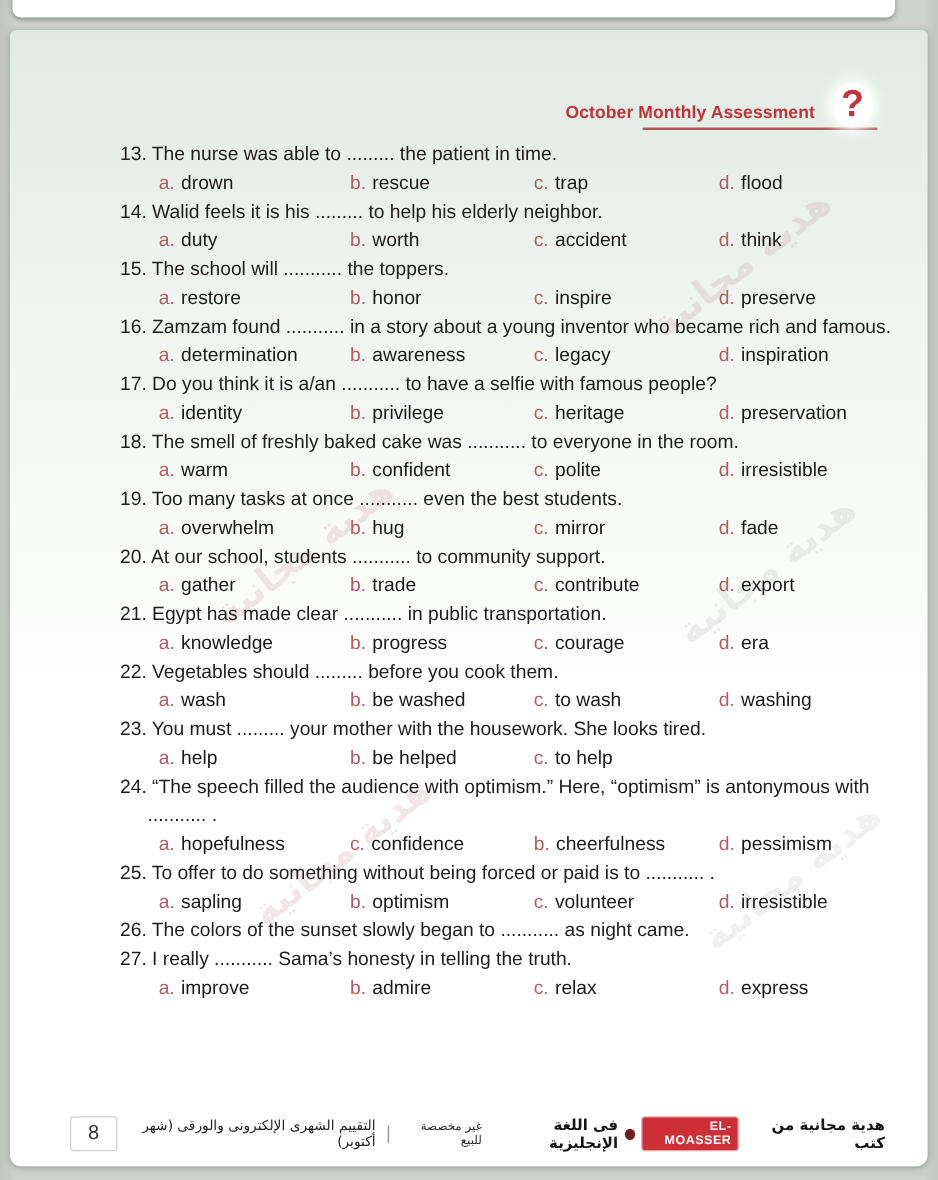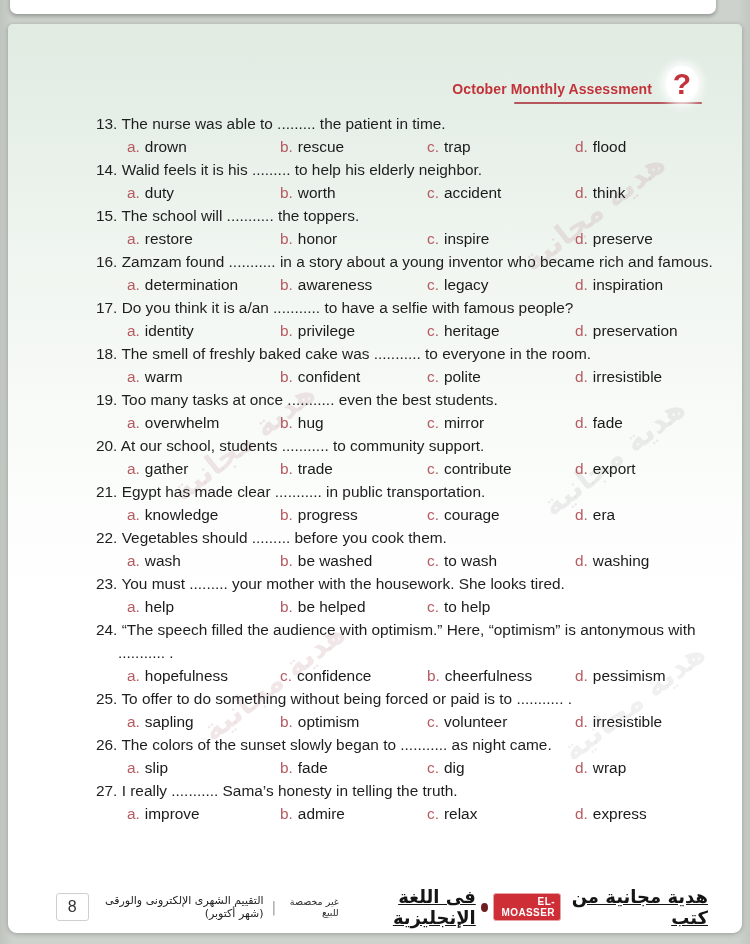--- a/index.html
+++ b/index.html
@@ -83,21 +83,21 @@
   .page-num-box{
     width:38px;height:26px;background:#ffffff;
     border:1.5px solid #cfcfcf;border-radius:3px;
     display:flex;align-items:center;justify-content:center;
     font-size:16px;color:#333;
   }
   .footer-text{
     margin-left:auto;direction:rtl;display:flex;align-items:center;gap:5px;
     font-family:"DejaVu Sans", sans-serif;color:#151515;
   }
-  .f-bold{font-weight:bold;font-size:18px;text-decoration:underline;}
+  .f-bold{font-weight:bold;font-size:12px;}
   .f-small{font-size:9.5px;color:#2a2a2a;}
   .f-assessment{font-size:11px;color:#222;}
   .f-divider{color:#9a9a9a;font-size:14px;margin:0 3px;font-weight:normal;}
   .logo-badge{
     display:inline-block;background:#ce2e36;color:#fff;
     font-family:"Liberation Sans", sans-serif;
     font-size:10px;font-weight:bold;letter-spacing:.4px;
     padding:2px 5px;border-radius:3px;border:1px solid #e8a3a6;
   }
   .logo-dot{
@@ -235,26 +235,20 @@
           <p class="qline"><span class="qnum">25. </span><span class="qtext">To offer to do something without being forced or paid is to ........... .</span></p>
           <div class="opts">
             <span class="opt"><span class="olet">a.</span><span class="olab">sapling</span></span>
             <span class="opt"><span class="olet">b.</span><span class="olab">optimism</span></span>
             <span class="opt"><span class="olet">c.</span><span class="olab">volunteer</span></span>
             <span class="opt"><span class="olet">d.</span><span class="olab">irresistible</span></span>
           </div>
         </div>
         <div class="q">
           <p class="qline"><span class="qnum">26. </span><span class="qtext">The colors of the sunset slowly began to ........... as night came.</span></p>
-          <div class="opts">
-            <span class="opt"><span class="olet">a.</span><span class="olab">slip</span></span>
-            <span class="opt"><span class="olet">b.</span><span class="olab">fade</span></span>
-            <span class="opt"><span class="olet">c.</span><span class="olab">dig</span></span>
-            <span class="opt"><span class="olet">d.</span><span class="olab">wrap</span></span>
-          </div>
         </div>
         <div class="q">
           <p class="qline"><span class="qnum">27. </span><span class="qtext">I really ........... Sama’s honesty in telling the truth.</span></p>
           <div class="opts">
             <span class="opt"><span class="olet">a.</span><span class="olab">improve</span></span>
             <span class="opt"><span class="olet">b.</span><span class="olab">admire</span></span>
             <span class="opt"><span class="olet">c.</span><span class="olab">relax</span></span>
             <span class="opt"><span class="olet">d.</span><span class="olab">express</span></span>
           </div>
         </div>

